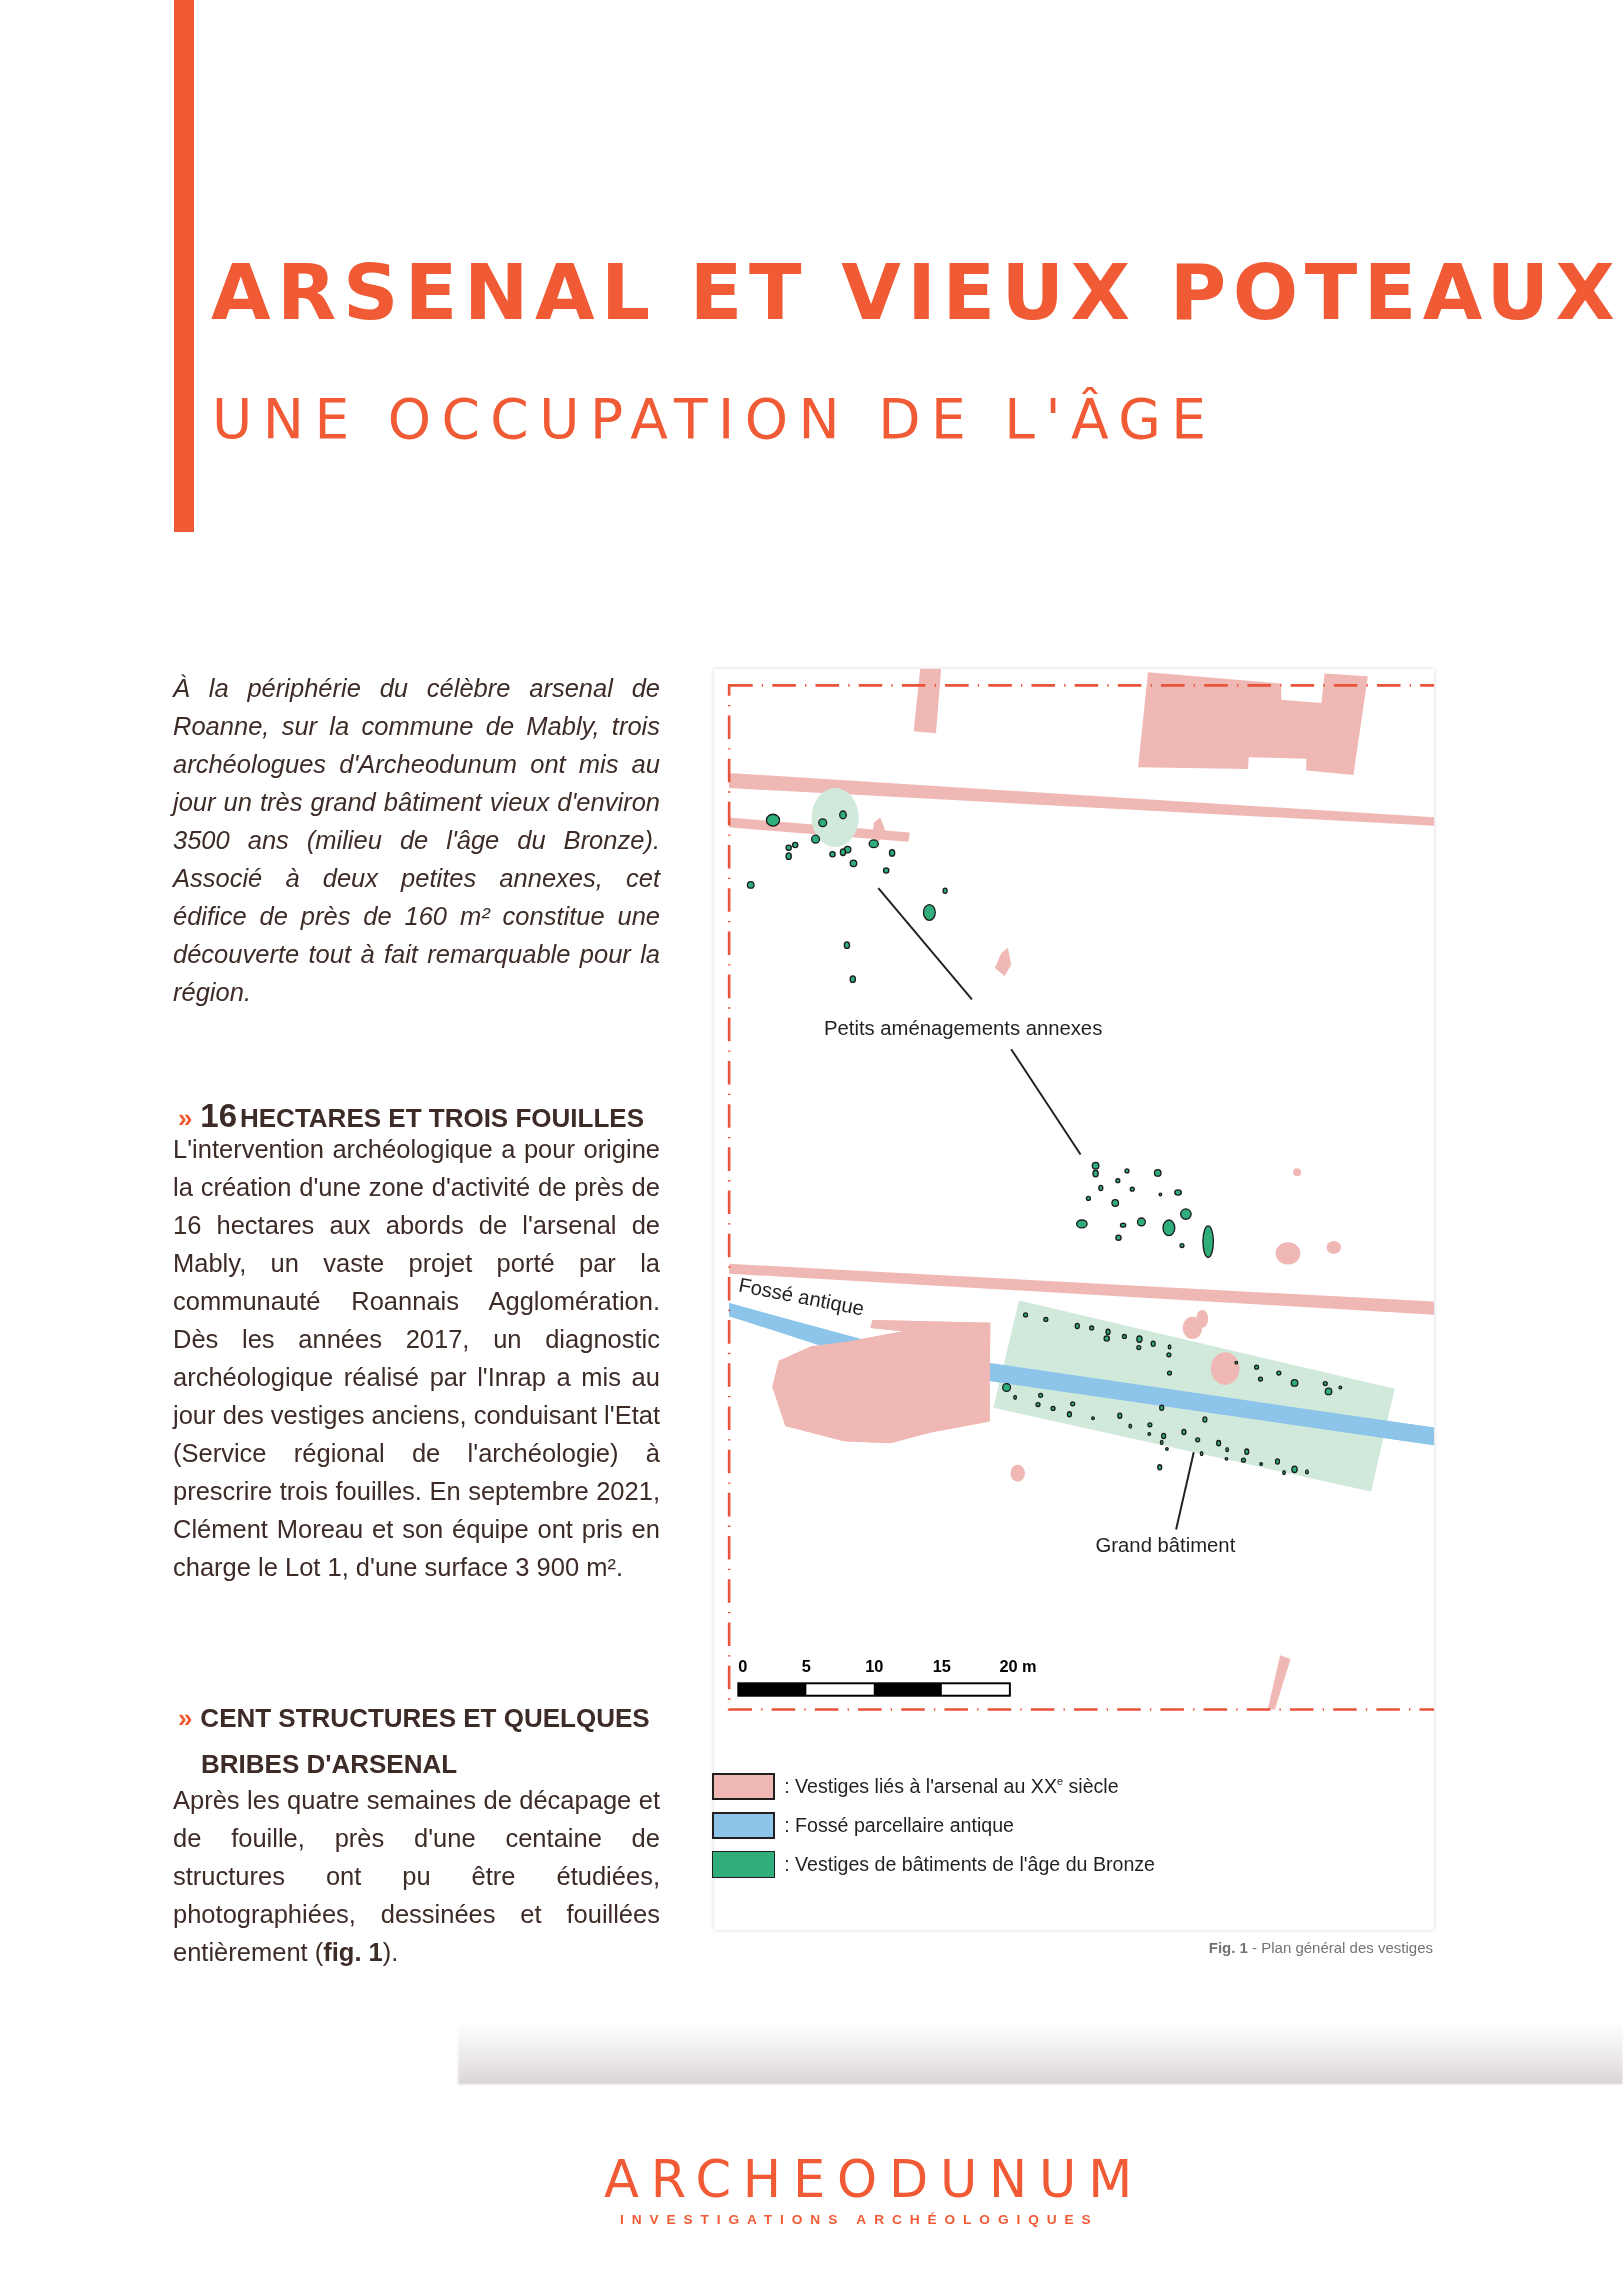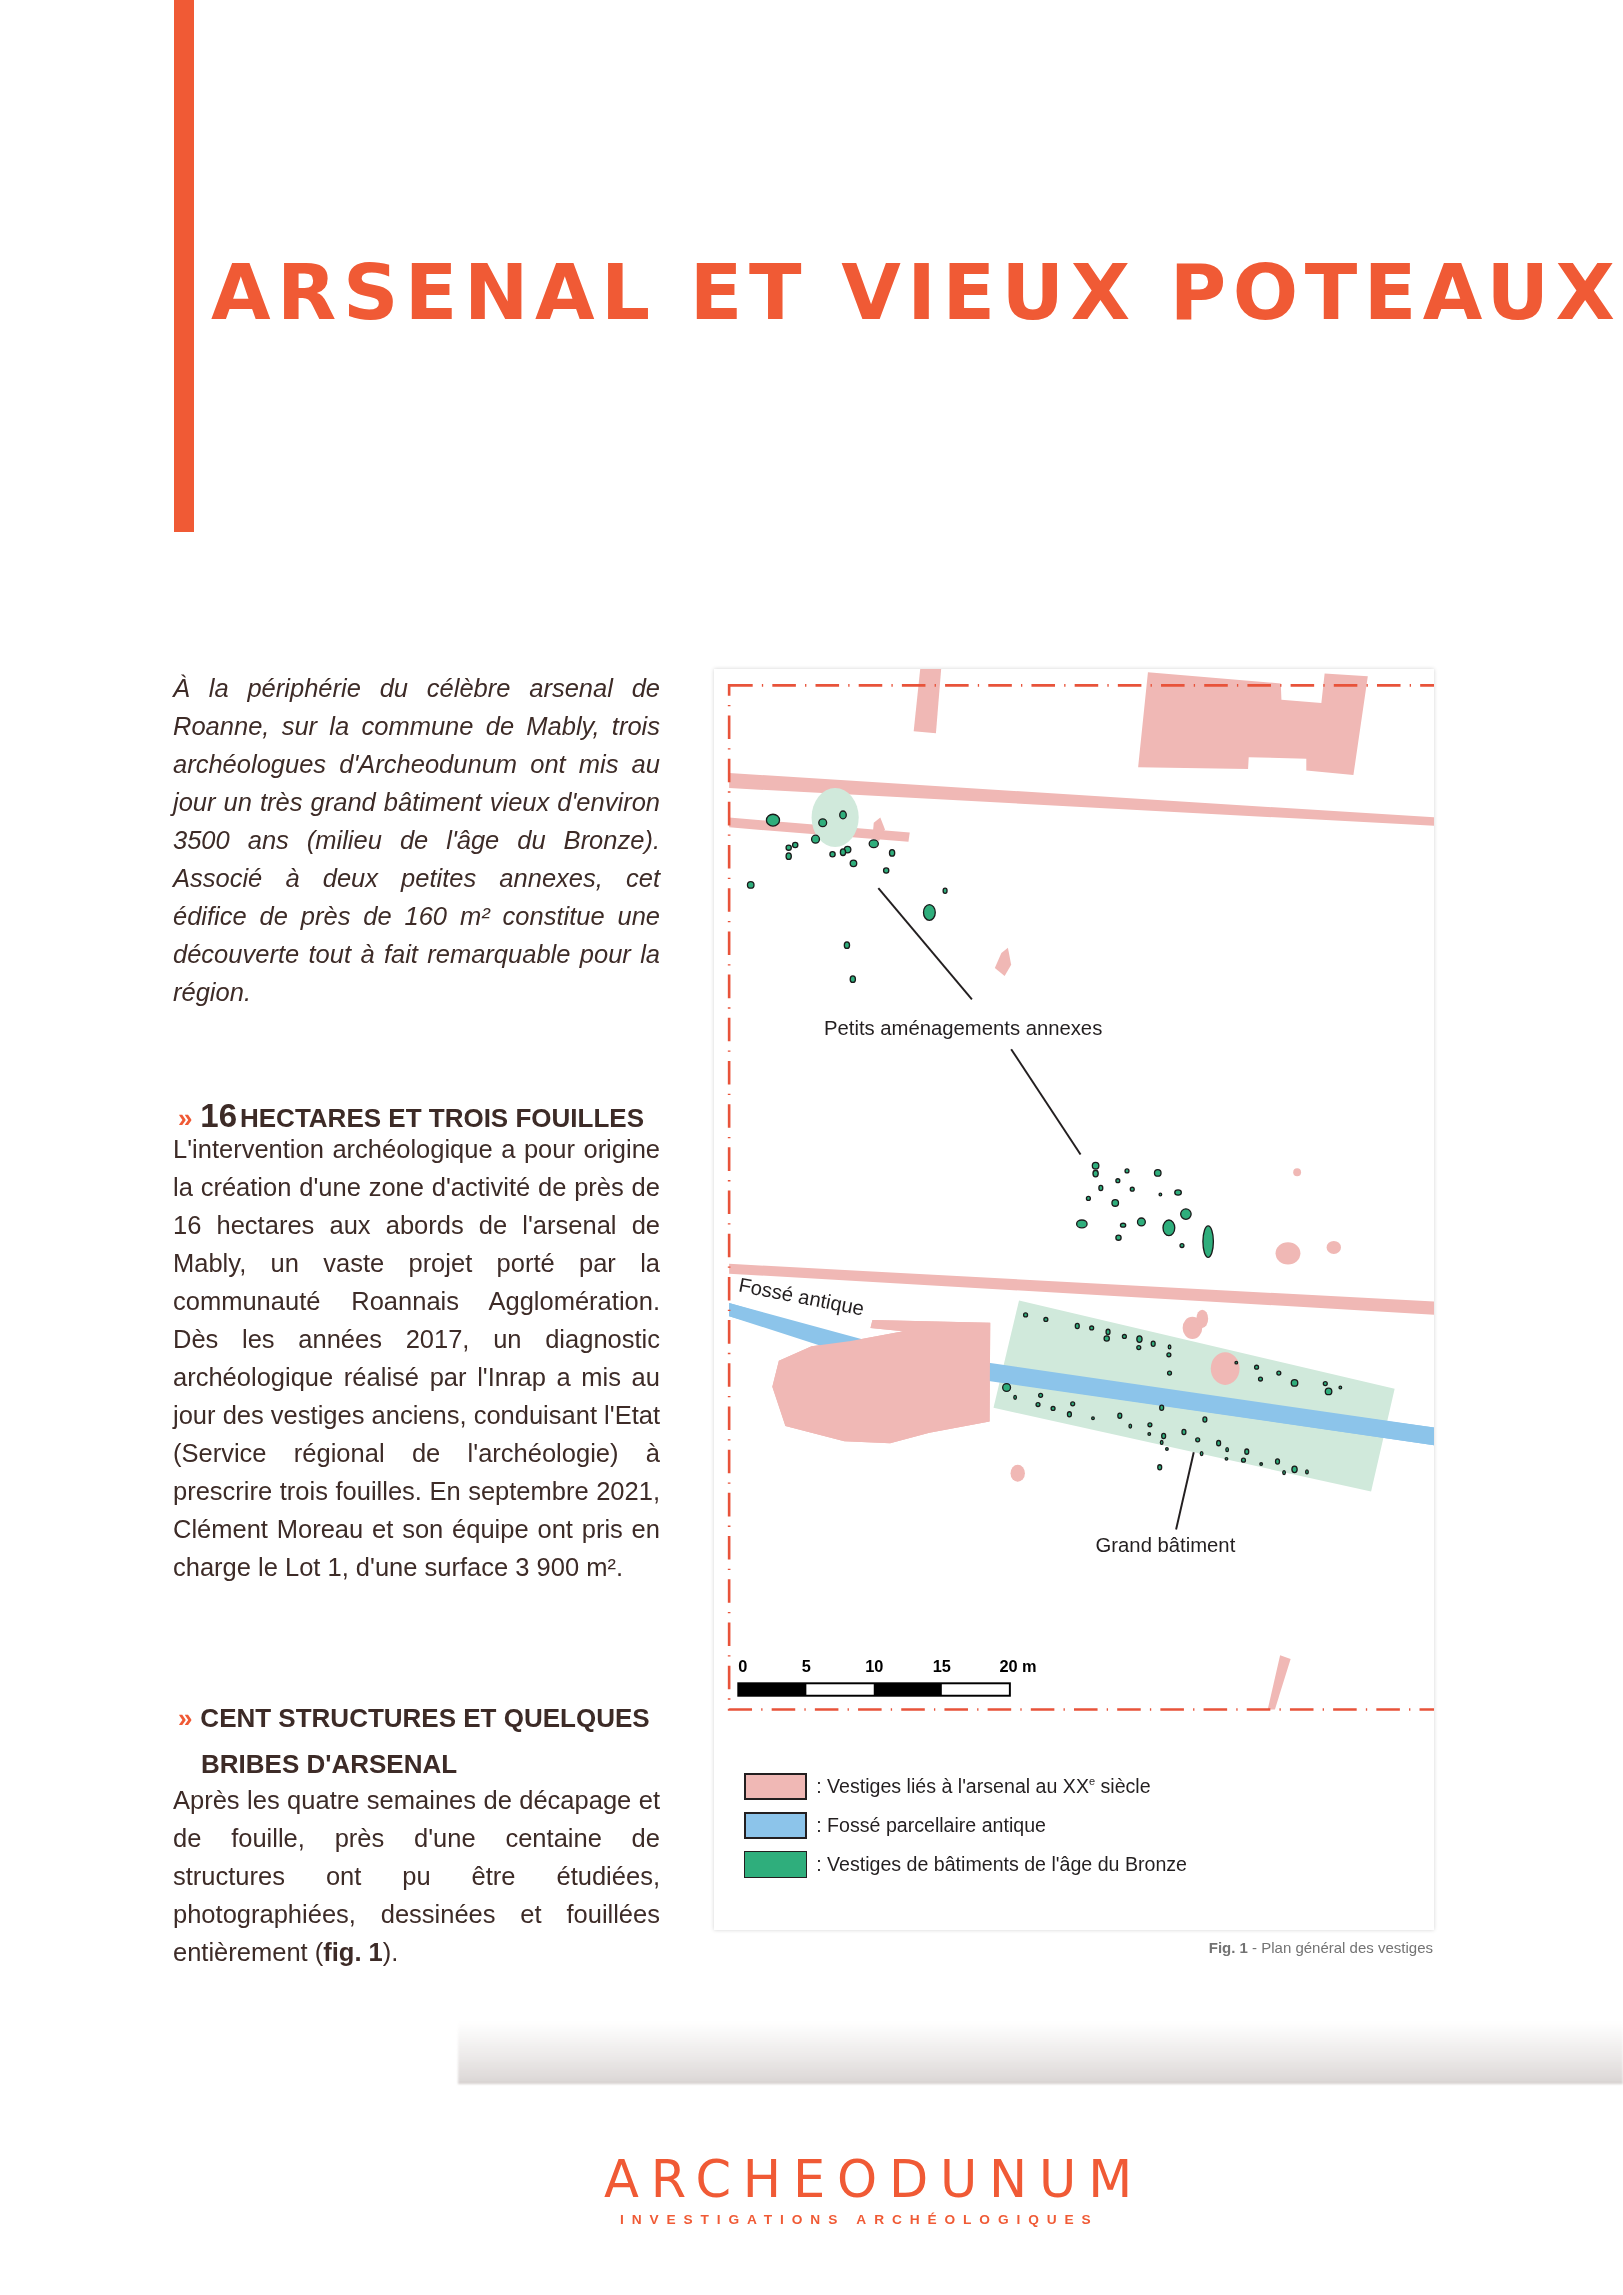--- a/index.html
+++ b/index.html
@@ -10,39 +10,40 @@
   .col { position: absolute; left: 173px; width: 487px; font-size: 25.5px; line-height: 38px; text-align: justify; }
   .intro { top: 669px; font-style: italic; }
   .para { }
   .section-head { position: absolute; left: 178px; font-family: "Liberation Sans", sans-serif; font-weight: bold; color: #3d2b27; white-space: nowrap; line-height: 41px; margin-top: 40px; }
   .section-head .chev { color: #f05a35; font-size: 26px; margin-right: 7.9px; }
   .section-head .big { font-size: 33px; }
   .section-head .sc { font-size: 26px; transform: scaleX(0.9); }
   .section-head .indent { padding-left: 23px; }
   .figure-box { position: absolute; left: 714px; top: 669px; width: 720px; height: 1261px; background: #fff; box-shadow: 0 0 3.9px rgba(0,0,0,0.18); }
   .map-svg { position: absolute; left: 714px; top: 669px; }
-  .legend { position: absolute; left: 744px; top: 1767px; }
+  .legend { position: absolute; left: 712px; top: 1767px; }
   .legend-row { display: flex; align-items: center; height: 39px; }
   .swatch { width: 63px; height: 27.5px; border: 2px solid #231f20; box-sizing: border-box; margin-right: 9.2px; }
   .legend-label { font-size: 19.6px; color: #231f20; white-space: nowrap; }
   .legend-label sup { font-size: 11px; }
   .caption { position: absolute; right: 190px; top: 1939px; font-size: 15px; color: #737373; white-space: nowrap; }
   .caption b { font-weight: bold; }
   .footer-shadow { position: absolute; left: 458px; top: 2022px; width: 1165px; height: 60px; background: linear-gradient(to bottom, rgba(255,255,255,0) 0%, rgba(200,192,190,0.35) 60%, rgba(190,182,180,0.55) 100%); border-bottom: 2px solid #d6cfcd; filter: blur(1.3px); }
   .logo { position: absolute; left: 604px; top: 2153px; width: 414px; text-align: center; color: #f05a35; }
   .logo-name { font-family: "DejaVu Sans", sans-serif; font-size: 51px; letter-spacing: 11.8px; line-height: 54px; white-space: nowrap; }
   .logo-tag { font-family: "Liberation Sans", sans-serif; font-weight: bold; font-size: 13.7px; letter-spacing: 7.9px; white-space: nowrap; margin-top: 5.2px; padding-left: 16px; }
 </style>
 </head>
 <body>
 
 <div class="accent-bar"></div>
 
 <div class="title">ARSENAL ET VIEUX POTEAUX</div>
 <div class="subtitle">
+  <div>UNE OCCUPATION DE L'ÂGE</div>
 </div>
 
 <div class="col intro">À la périphérie du célèbre arsenal de Roanne, sur la commune de Mably, trois archéologues d'Archeodunum ont mis au jour un très grand bâtiment vieux d'environ 3500 ans (milieu de l'âge du Bronze). Associé à deux petites annexes, cet édifice de près de 160 m² constitue une découverte tout à fait remarquable pour la région.</div>
 
 <div class="section-head" style="top:1055px;">
   <span class="chev">»</span><span class="big">16</span>
   <span class="sc">HECTARES ET TROIS FOUILLES</span>
 </div>
 
 <div class="col para" style="top:1130px;">L'intervention archéologique a pour origine la création d'une zone d'activité de près de 16 hectares aux abords de l'arsenal de Mably, un vaste projet porté par la communauté Roannais Agglomération. Dès les années 2017, un diagnostic archéologique réalisé par l'Inrap a mis au jour des vestiges anciens, conduisant l'Etat (Service régional de l'archéologie) à prescrire trois fouilles. En septembre 2021, Clément Moreau et son équipe ont pris en charge le Lot 1, d'une surface 3 900 m².</div>

